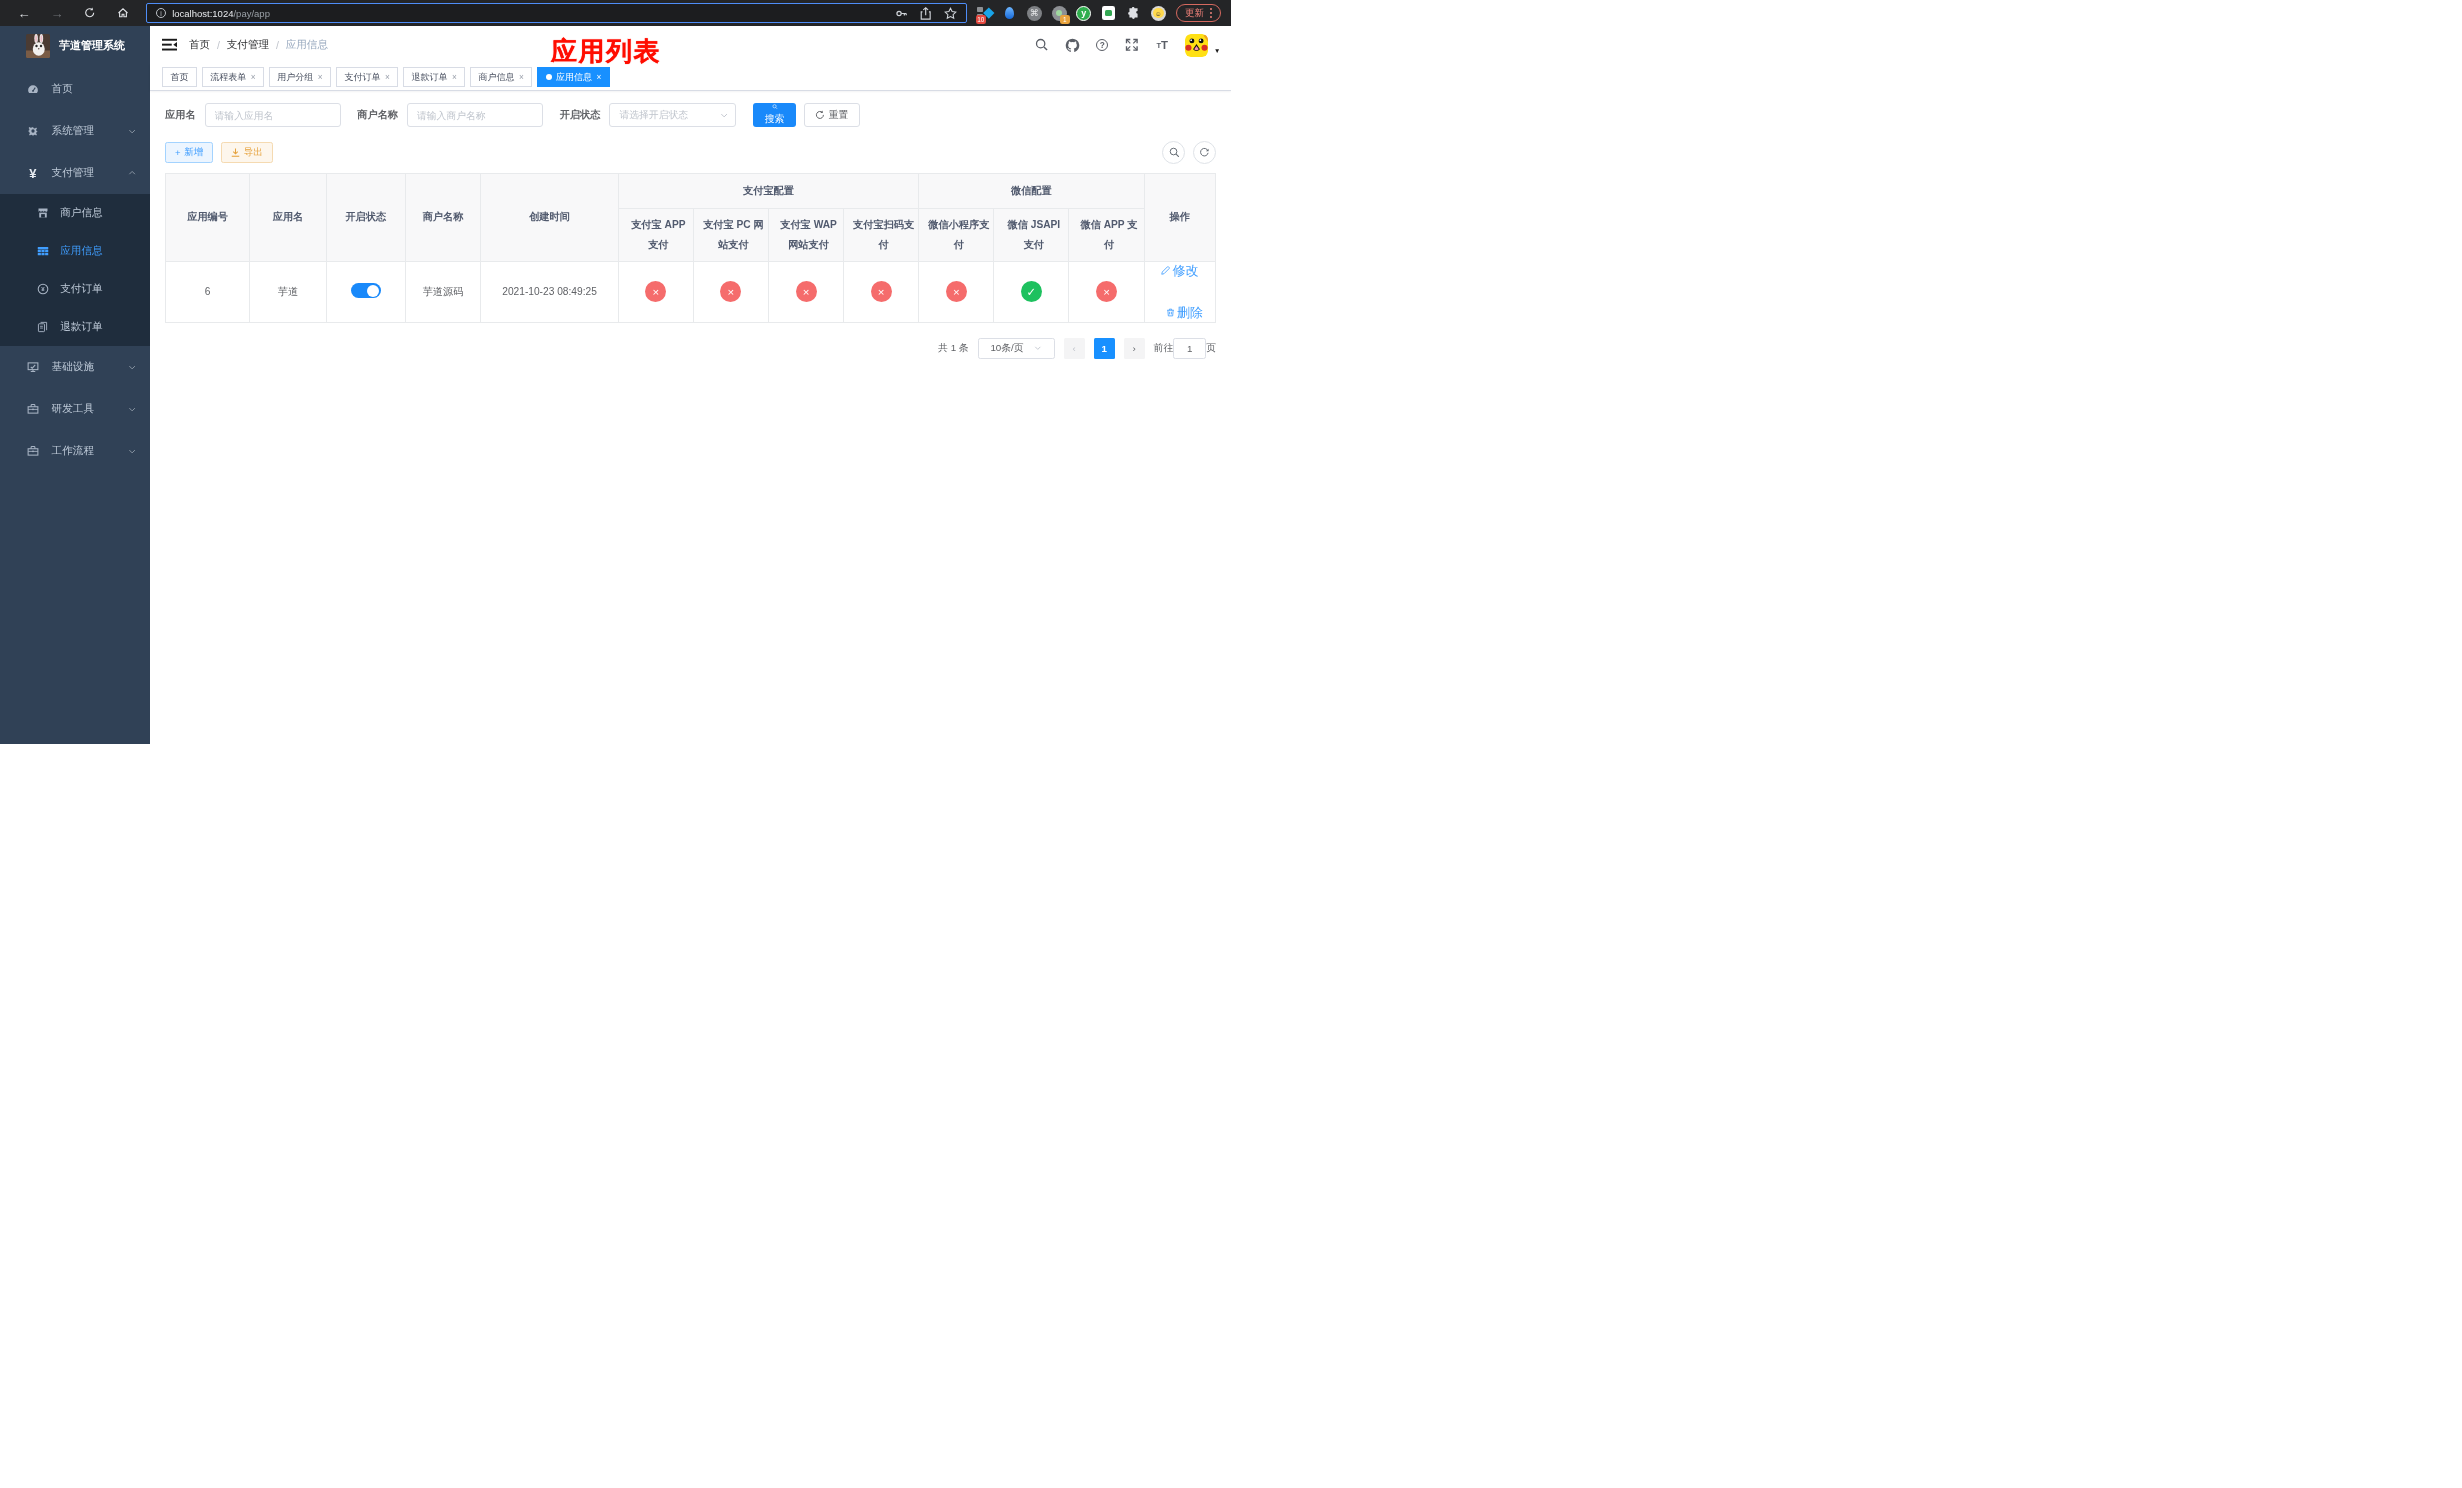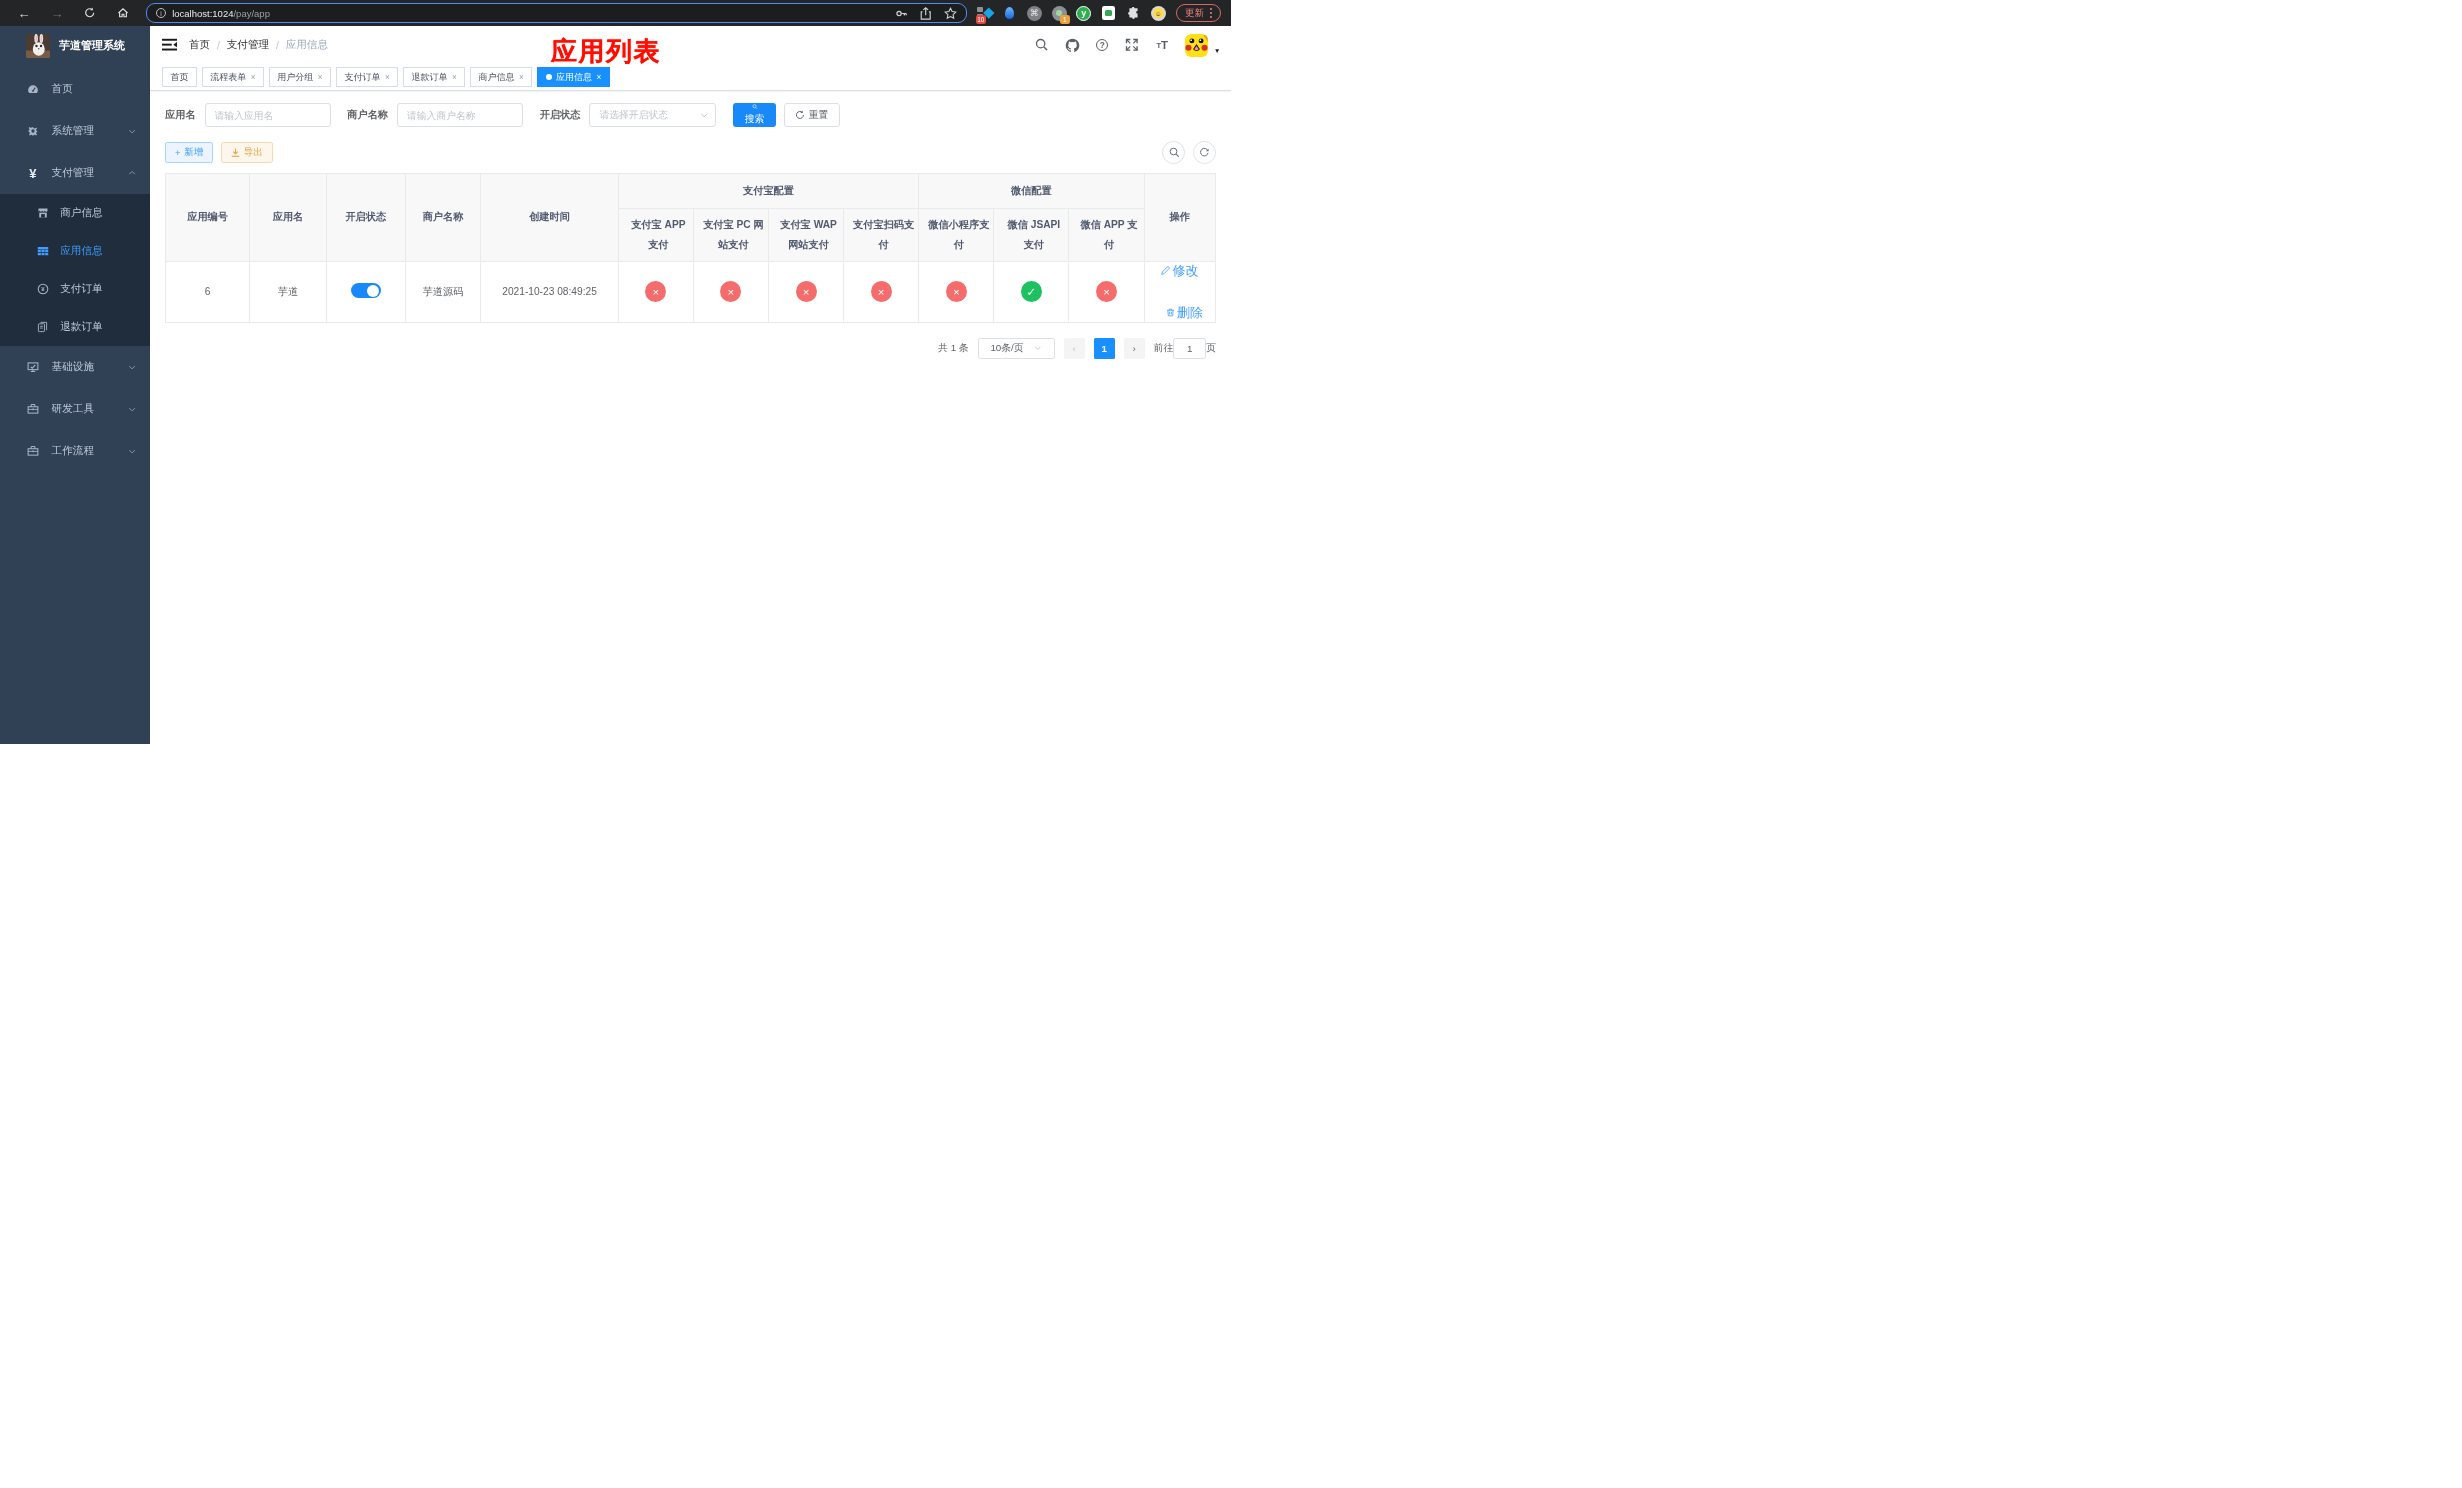--- a/index.html
+++ b/index.html
@@ -5,21 +5,21 @@
   * { margin:0; padding:0; box-sizing:border-box; }
   html,body { width:1231px; height:744px; overflow:hidden;
     font-family:"Liberation Sans","DejaVu Sans",sans-serif; background:#fff; }
 
   
   .browser-bar { height:26px; background:#242527; display:flex; align-items:center;
     padding:0 7.6px; gap:0; position:relative; }
   .nav-ic { width:33px; text-align:center; color:#dfe1e5; font-size:13px; cursor:pointer;
     display:flex; align-items:center; justify-content:center; }
   .nav-ic.disabled { color:#6e7175; }
-  .url-pill { margin-left:6px; width:821px; height:19.7px; border-radius:9px;
+  .url-pill { margin-left:6px; width:821px; height:19.7px; border-radius:2px;
     background:#1c1d1f; border:1.5px solid #4e8df7; display:flex; align-items:center;
     padding:0 9px; gap:6px; }
   .url-text { color:#e8eaed; font-size:9.5px; }
   .url-host { color:#e8eaed; } .url-path { color:#9aa0a6; }
   .info-circle { width:10.6px; height:10.6px; border:1.1px solid #bdc1c6; border-radius:50%;
     color:#bdc1c6; font-size:6.8px; display:flex; align-items:center; justify-content:center; font-style:normal; }
   .pill-right { margin-left:auto; display:flex; align-items:center; gap:12px; color:#cfd3d8; }
   .ext-row { display:flex; align-items:center; gap:9.8px; margin-left:10.6px; }
   .ext { width:15px; height:15px; position:relative; display:flex; align-items:center; justify-content:center; }
   .badge { position:absolute; bottom:-3px; left:-1.5px; min-width:9.8px; height:9px; border-radius:2.3px;
@@ -82,21 +82,21 @@
   .tab { height:19.7px; display:flex; align-items:center; gap:4.5px; padding:0 7.6px; border:0.8px solid #d8dce5;
     background:#fff; color:#495060; font-size:9px; cursor:pointer; white-space:nowrap; }
   .tab .x { font-size:8.3px; color:#9aa0ab; }
   .tab.active { background:#1890ff; border-color:#1890ff; color:#fff; }
   .tab.active .x { color:#fff; }
   .tab .dot { width:6px; height:6px; border-radius:50%; background:#fff; }
 
   .content { flex:1; padding:12px 15px 0 15px; }
   .filter-row { display:flex; align-items:center; }
   .f-label { font-size:10.2px; color:#606266; font-weight:bold; margin-right:9px; white-space:nowrap; }
-  .f-input { width:126px; height:24px; border:0.8px solid #dcdfe6; border-radius:3px; padding:0 9px;
+  .f-input { width:136px; height:24px; border:0.8px solid #dcdfe6; border-radius:3px; padding:0 9px;
     font-size:9.8px; color:#606266; outline:none; font-family:inherit; }
   .f-input::placeholder { color:#bfc4cc; }
   .f-group { display:flex; align-items:center; margin-right:16.7px; }
   .f-select { width:127px; height:24px; border:0.8px solid #dcdfe6; border-radius:3px; padding:0 19.7px 0 9px;
     font-size:9.8px; color:#bfc4cc; display:flex; align-items:center; position:relative; cursor:pointer; }
   .f-select .chev { position:absolute; right:6.8px; color:#c0c4cc; }
   .btn { height:24px; border-radius:3px; display:inline-flex; align-items:center; gap:3.8px;
     font-size:9.8px; padding:0 10.6px; cursor:pointer; border:0.8px solid transparent; white-space:nowrap; }
   .btn-search { background:#1989fa; color:#fff;flex-direction:column; }
   .btn-reset { background:#fff; border-color:#dcdfe6; color:#606266; margin-left:7.6px; }

